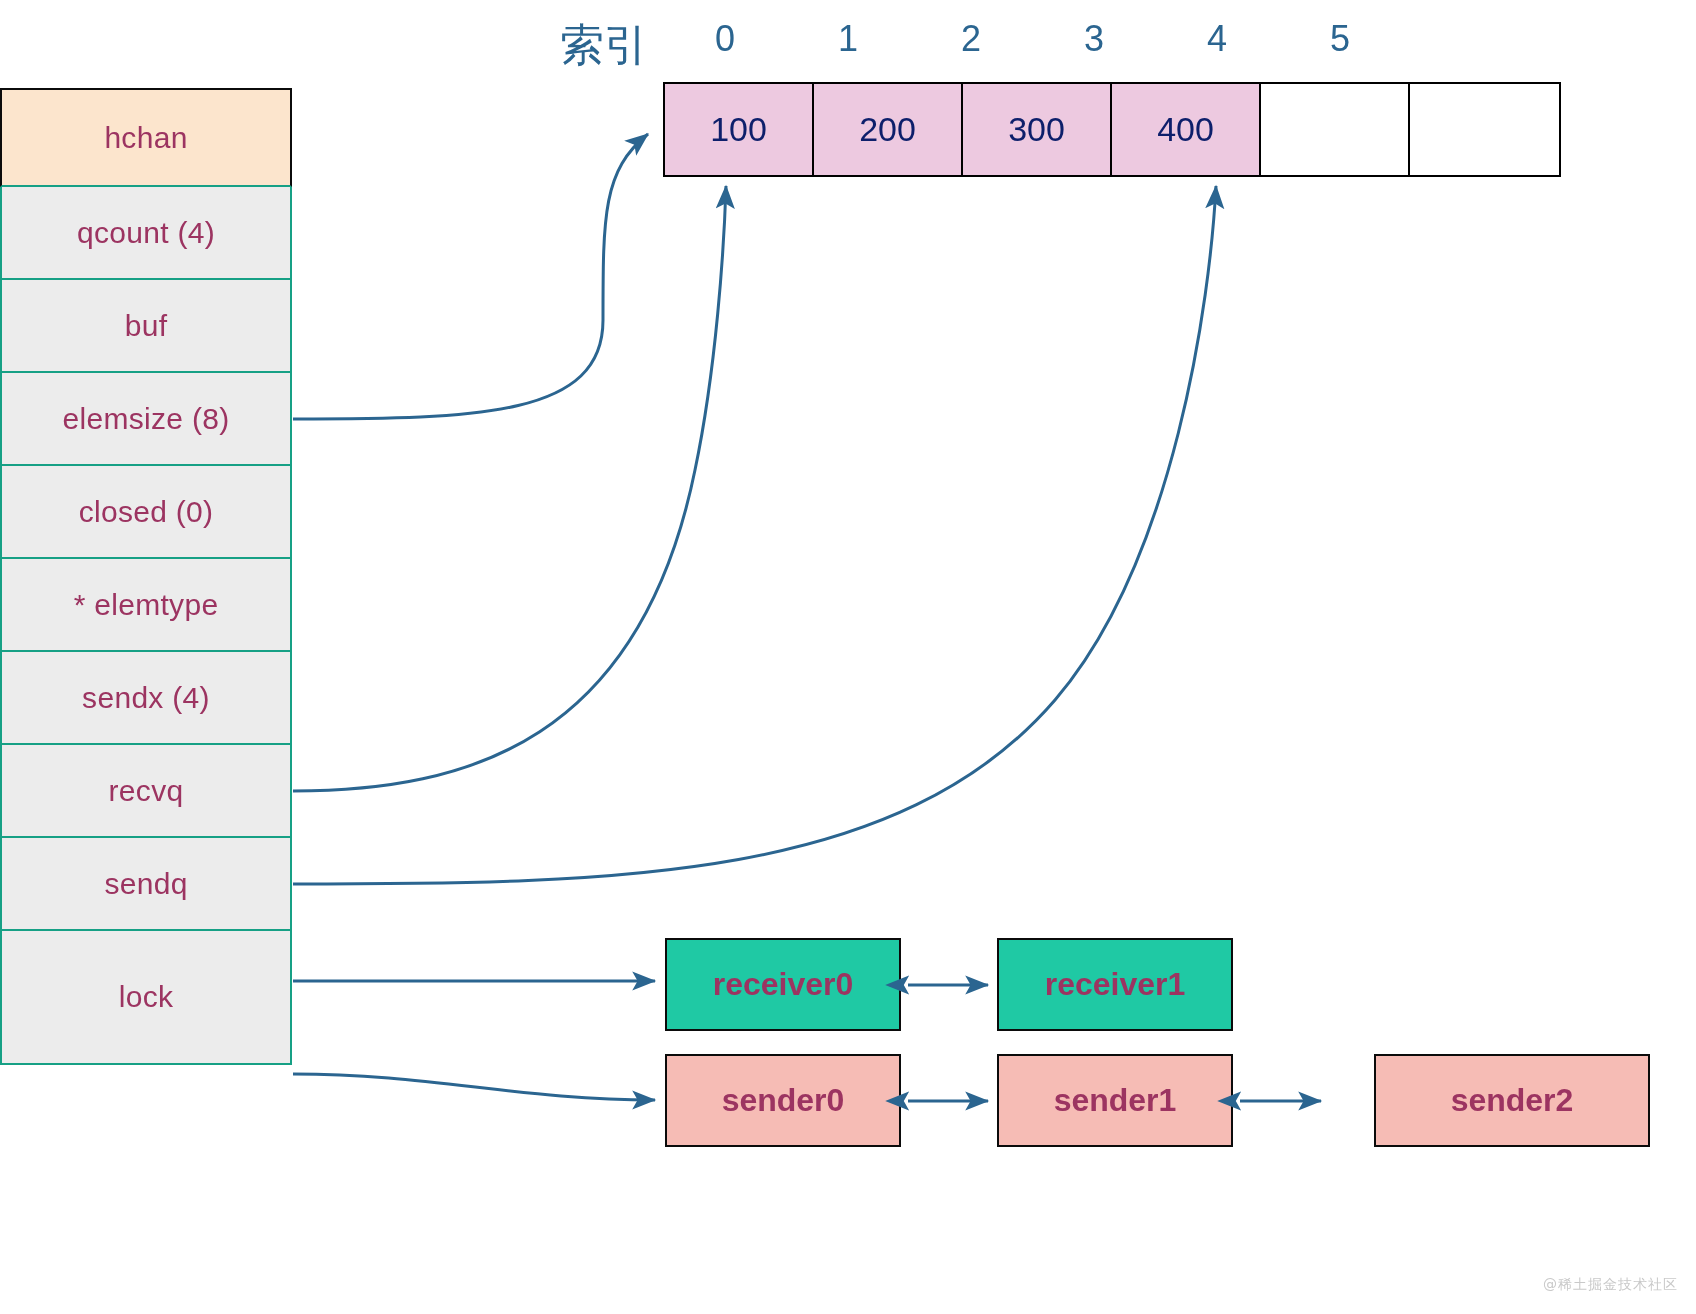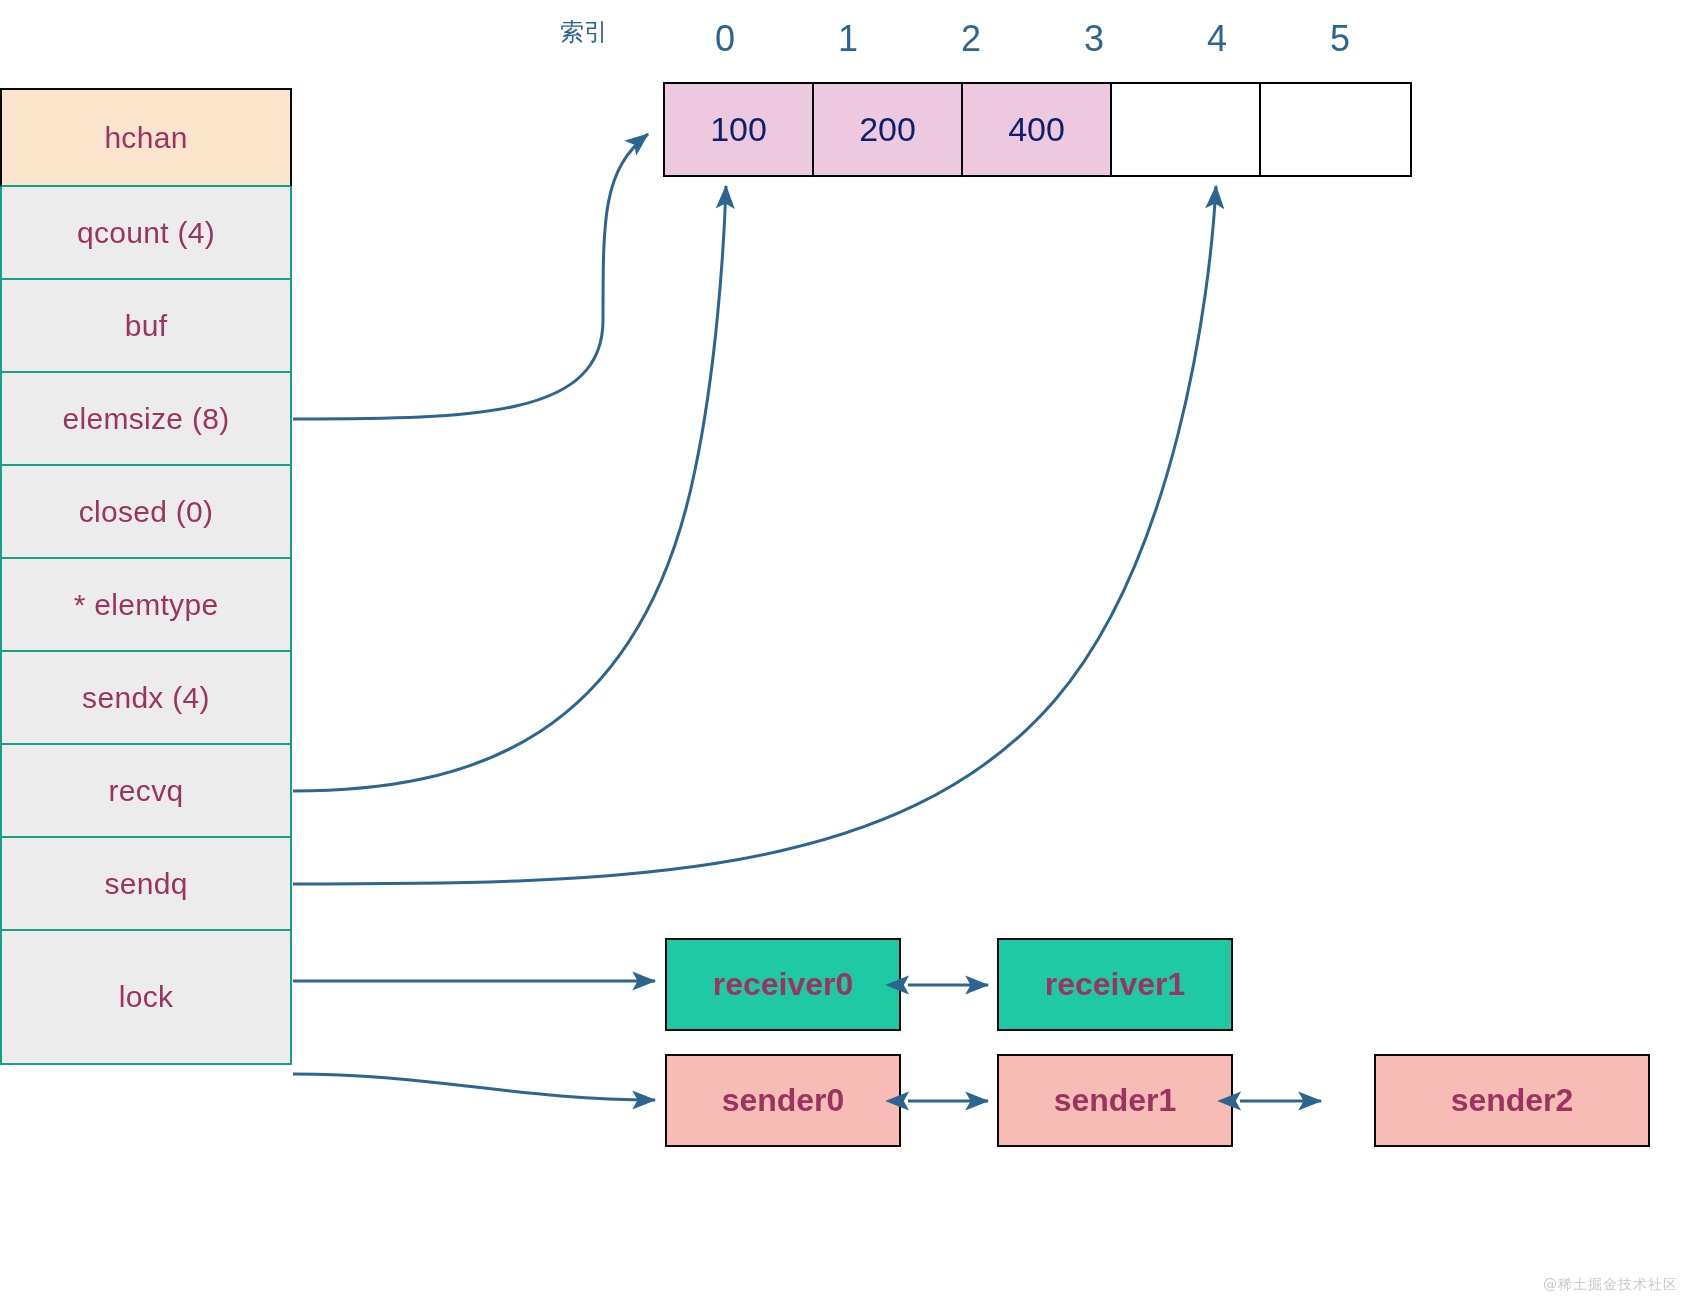--- a/index.html
+++ b/index.html
@@ -49,21 +49,21 @@
   }
   .hchan-row.last {
     height: 134px;
   }
 
   
   #index-label {
     position: absolute;
     left: 560px;
     top: 16px;
-    font-size: 24px;
+    font-size: 44px;
     color: #2b6590;
     font-family: "DejaVu Sans", sans-serif;
   }
   .idx-num {
     position: absolute;
     top: 18px;
     width: 60px;
     text-align: center;
     font-size: 36px;
     color: #2b6590;
@@ -150,20 +150,21 @@
   <div class="idx-num" style="left:695px">0</div>
   <div class="idx-num" style="left:818px">1</div>
   <div class="idx-num" style="left:941px">2</div>
   <div class="idx-num" style="left:1064px">3</div>
   <div class="idx-num" style="left:1187px">4</div>
   <div class="idx-num" style="left:1310px">5</div>
 
   <div id="buffer">
     <div class="buf-cell filled">100</div>
     <div class="buf-cell filled">200</div>
+    <div class="buf-cell filled">300</div>
     <div class="buf-cell filled">400</div>
     <div class="buf-cell"></div>
     <div class="buf-cell"></div>
   </div>
 
   <div class="q-box recv" style="left:665px;  top:938px; width:236px; height:93px;">receiver0</div>
   <div class="q-box recv" style="left:997px;  top:938px; width:236px; height:93px;">receiver1</div>
 
   <div class="q-box send" style="left:665px;  top:1054px; width:236px; height:93px;">sender0</div>
   <div class="q-box send" style="left:997px;  top:1054px; width:236px; height:93px;">sender1</div>

